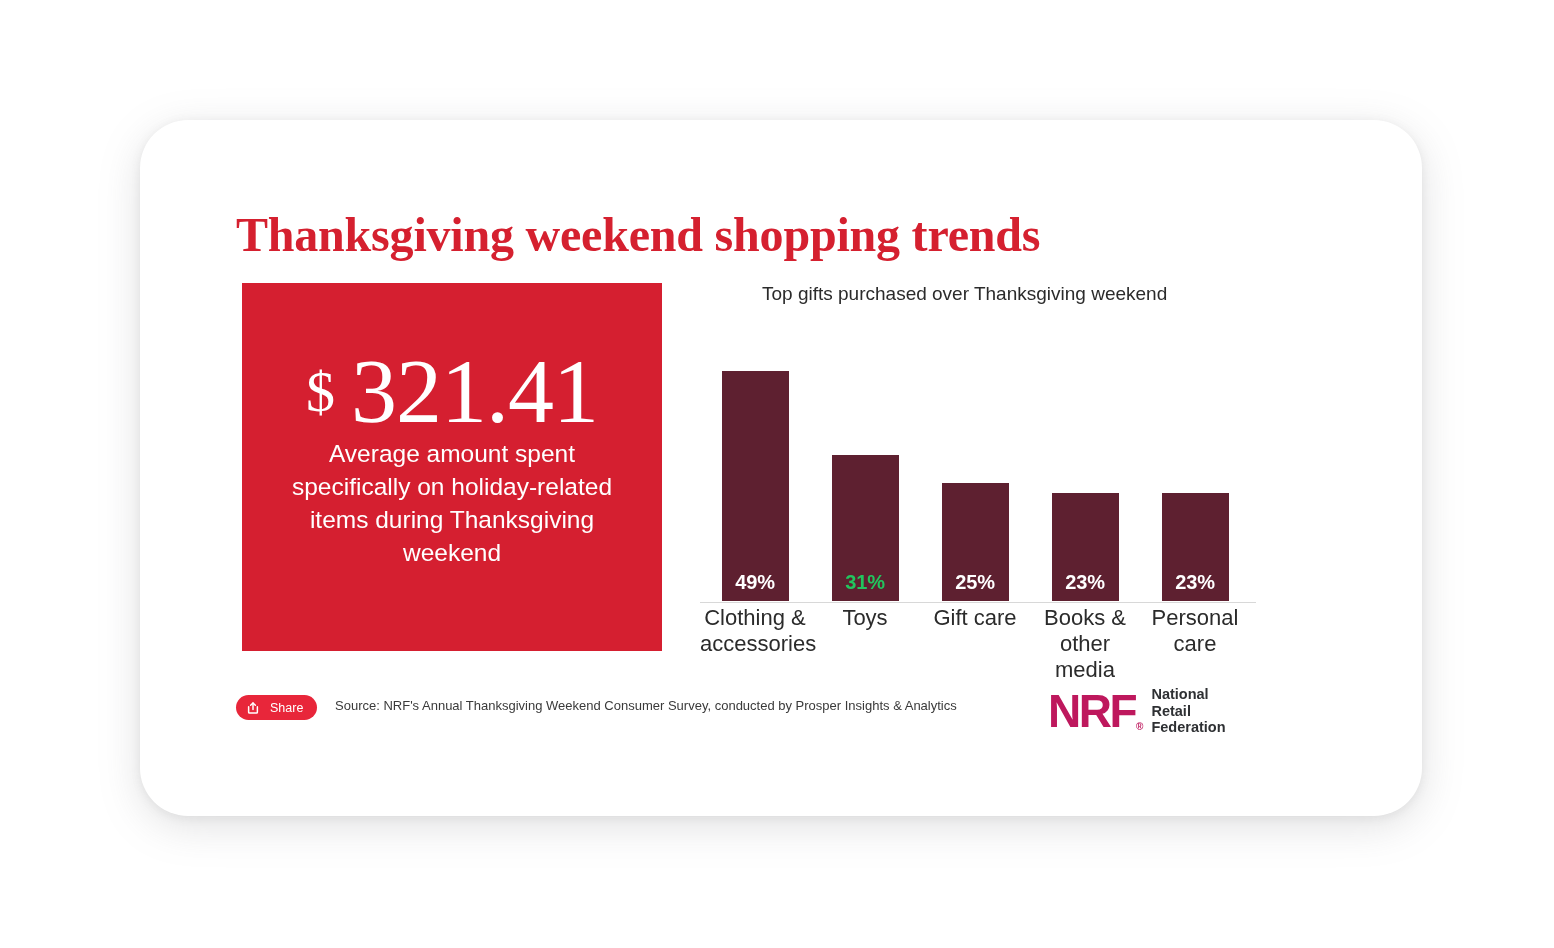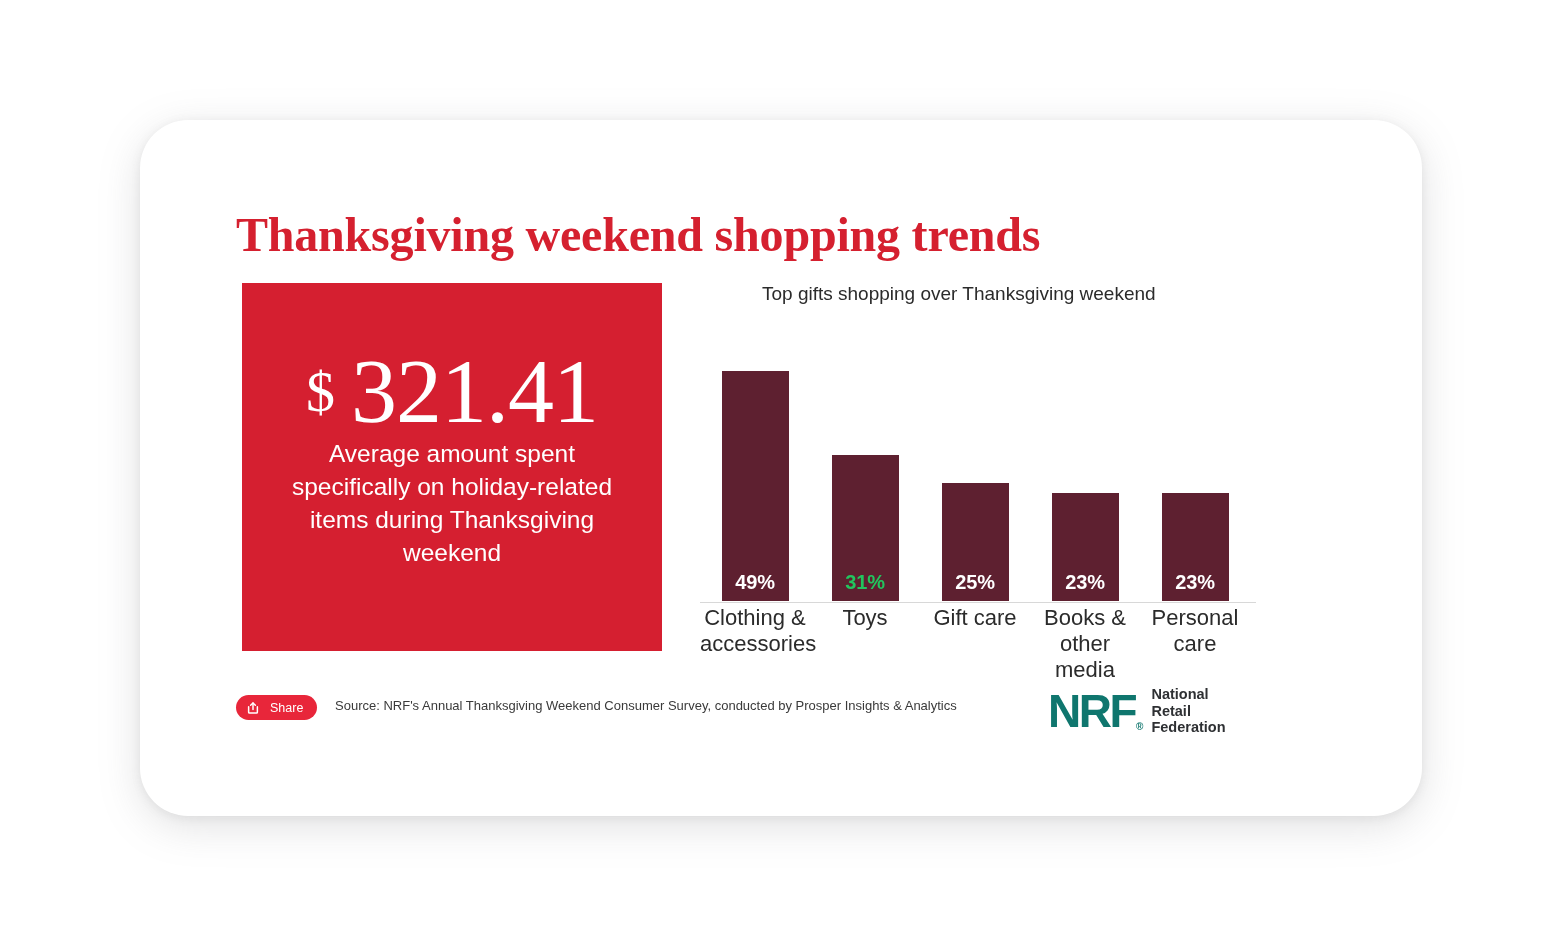--- a/index.html
+++ b/index.html
@@ -213,21 +213,21 @@
     top: 0px;
     display: flex;
     align-items: center;
     gap: 9px;
   }
   .nrf-mark {
     font-family: "Liberation Sans", sans-serif;
     font-weight: 700;
     font-size: 46px;
     line-height: 46px;
-    color: #0f766e;
+    color: #be185d;
     letter-spacing: -2.5px;
     position: relative;
   }
   .nrf-reg {
     font-size: 10px;
     line-height: 10px;
     vertical-align: bottom;
     position: relative;
     top: -2px;
     left: 1px;
@@ -251,21 +251,21 @@
 
     <div class="stat-panel">
       <div class="stat-figure">
         <span class="stat-currency">$</span>
         <span class="stat-value">321.41</span>
       </div>
       <div class="stat-caption">Average amount spent specifically on holiday-related items during Thanksgiving weekend</div>
     </div>
 
     <div class="chart-block">
-      <div class="chart-subtitle">Top gifts shopping over Thanksgiving weekend</div>
+      <div class="chart-subtitle">Top gifts purchased over Thanksgiving weekend</div>
 
       <div class="plot">
         <div class="bars" id="bars">
             <div class="bar-slot">
               <div class="bar" style="height: 230.386px; background: rgb(94, 32, 48);">
                 <span class="bar-label" style="color: rgb(255, 255, 255);">49%</span>
               </div>
             </div>
             <div class="bar-slot">
               <div class="bar" style="height: 145.754px; background: rgb(94, 32, 48);">

